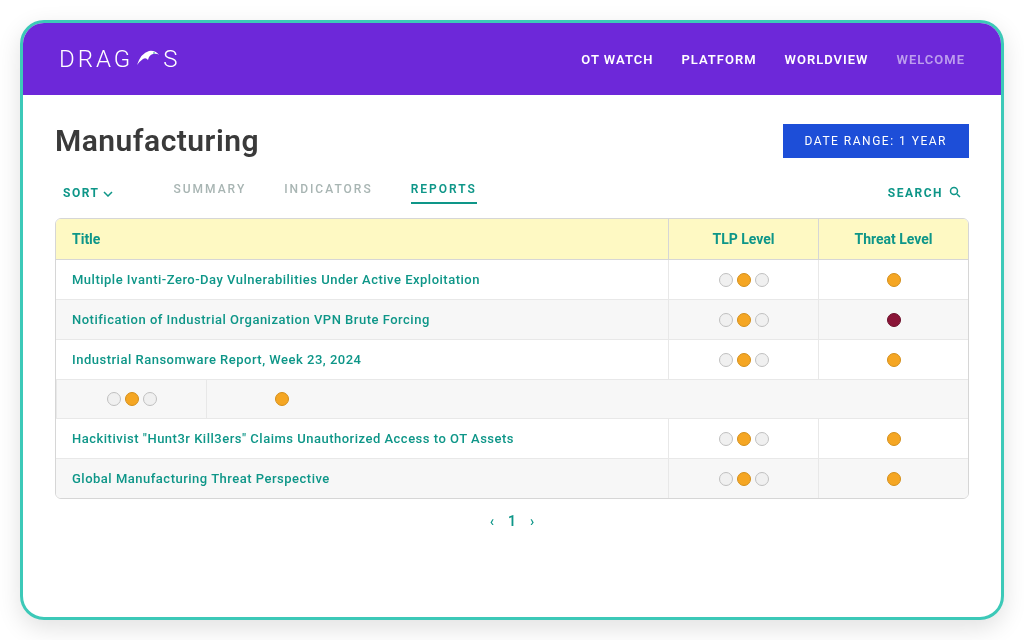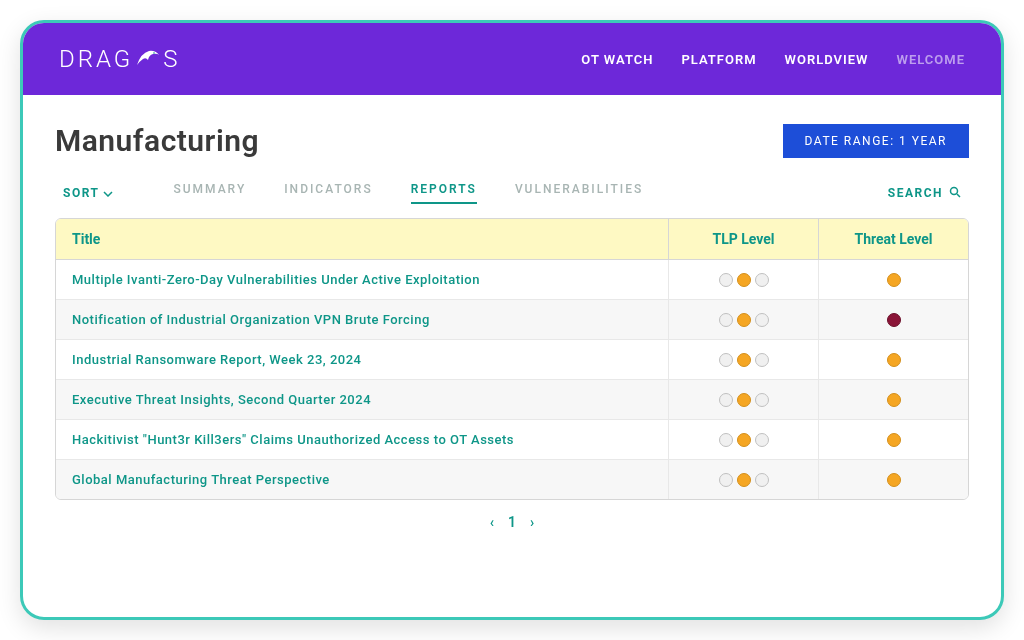--- a/index.html
+++ b/index.html
@@ -226,21 +226,20 @@
           <svg width="10" height="6" viewBox="0 0 10 6">
               <path d="M1 1 L5 5 L9 1" stroke="#0e9688" stroke-width="1.5" fill="none"></path>
             </svg>
         </span>
       </div>
       <div class="tabs">
 
       <div class="tab">SUMMARY</div>
           <div class="tab">INDICATORS</div>
           <div class="tab active">REPORTS</div>
-          <div class="tab">VULNERABILITIES</div>
         </div>
       <div class="search-btn">
         <span>SEARCH</span>
         <span>
           <svg width="12" height="12" viewBox="0 0 12 12">
               <circle cx="5" cy="5" r="3.5" stroke="#0e9688" stroke-width="1.5" fill="none"></circle>
               <line x1="8" y1="8" x2="11" y2="11" stroke="#0e9688" stroke-width="1.5"></line>
             </svg>
         </span>
       </div>
@@ -287,21 +286,20 @@
                 <div class="dot"></div>
                 <div class="dot orange"></div>
                 <div class="dot"></div>
               </div>
             </div>
             <div class="td col-threat">
               <div class="dot orange"></div>
             </div>
           </div>
           <div class="row">
-            <div class="td col-title">Executive Threat Insights, Second Quarter 2024</div>
             <div class="td col-tlp">
               <div class="dots">
                 <div class="dot"></div>
                 <div class="dot orange"></div>
                 <div class="dot"></div>
               </div>
             </div>
             <div class="td col-threat">
               <div class="dot orange"></div>
             </div>

